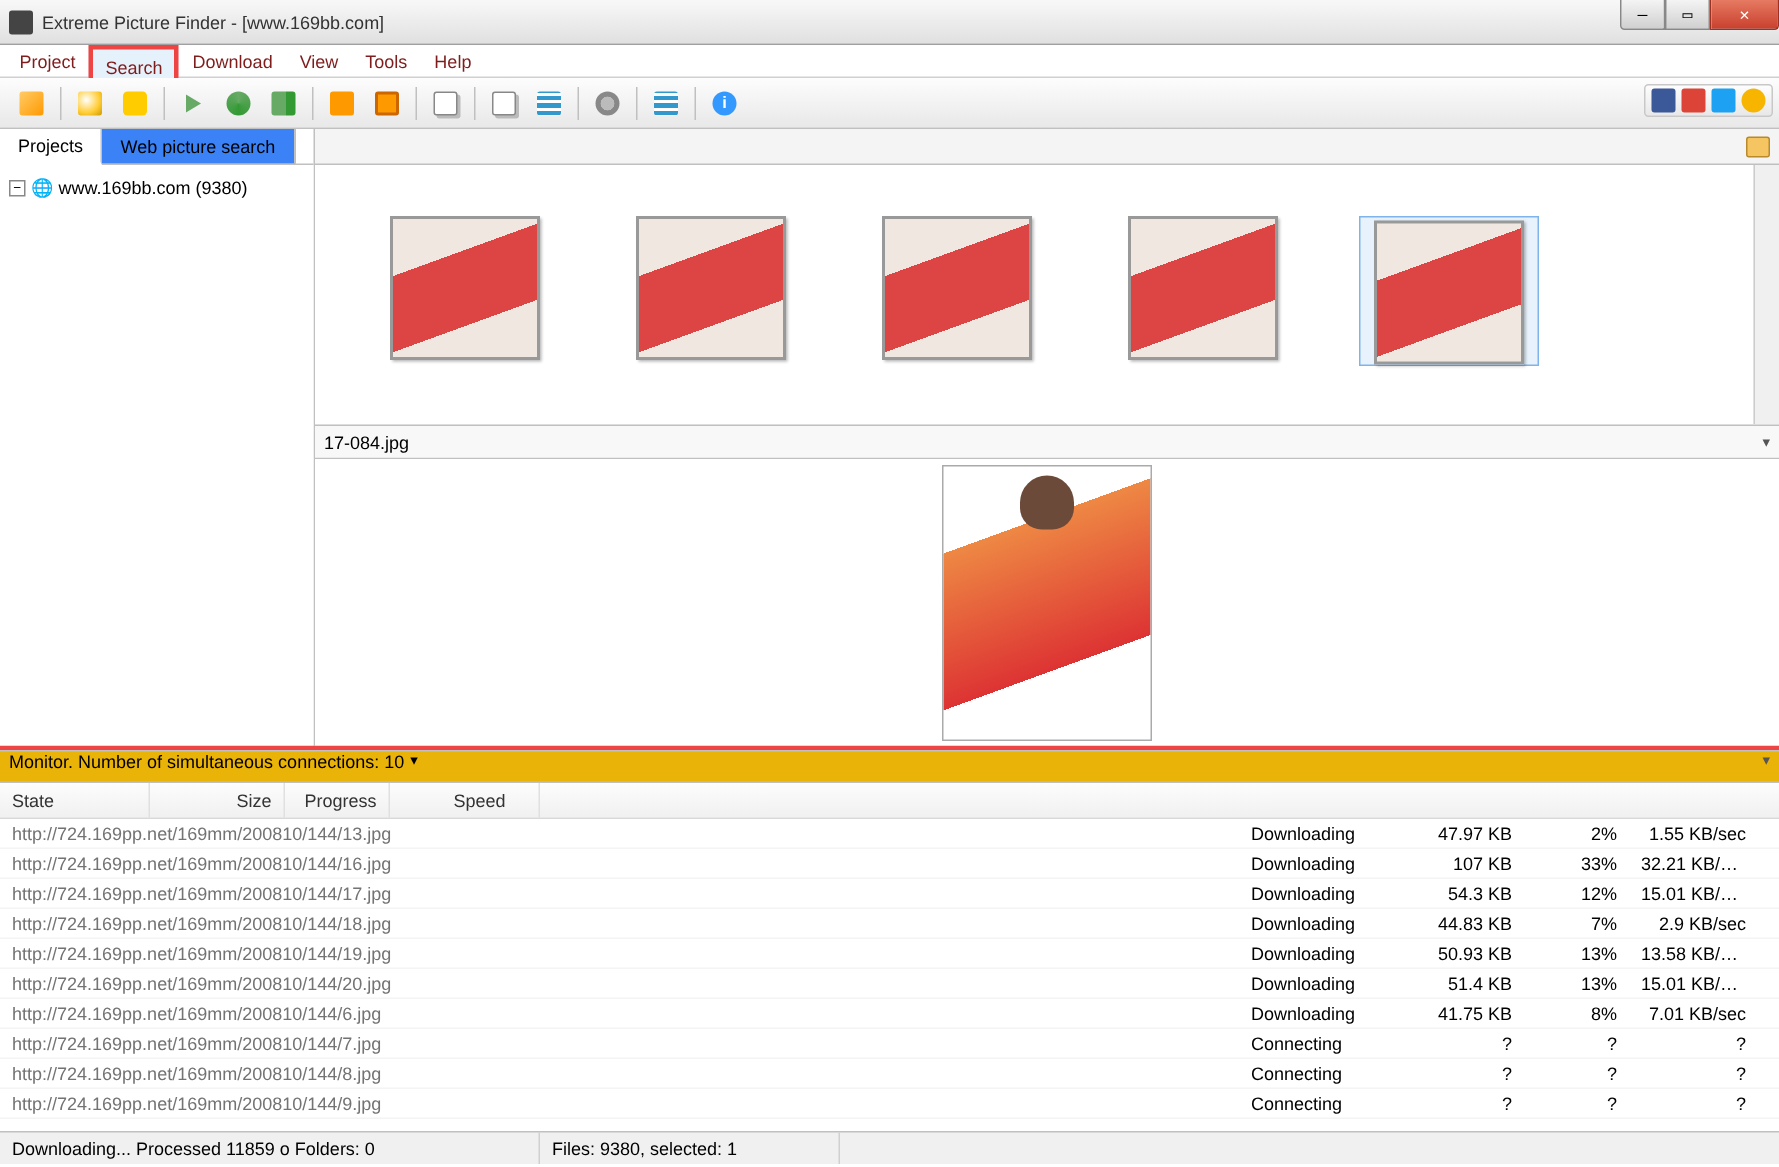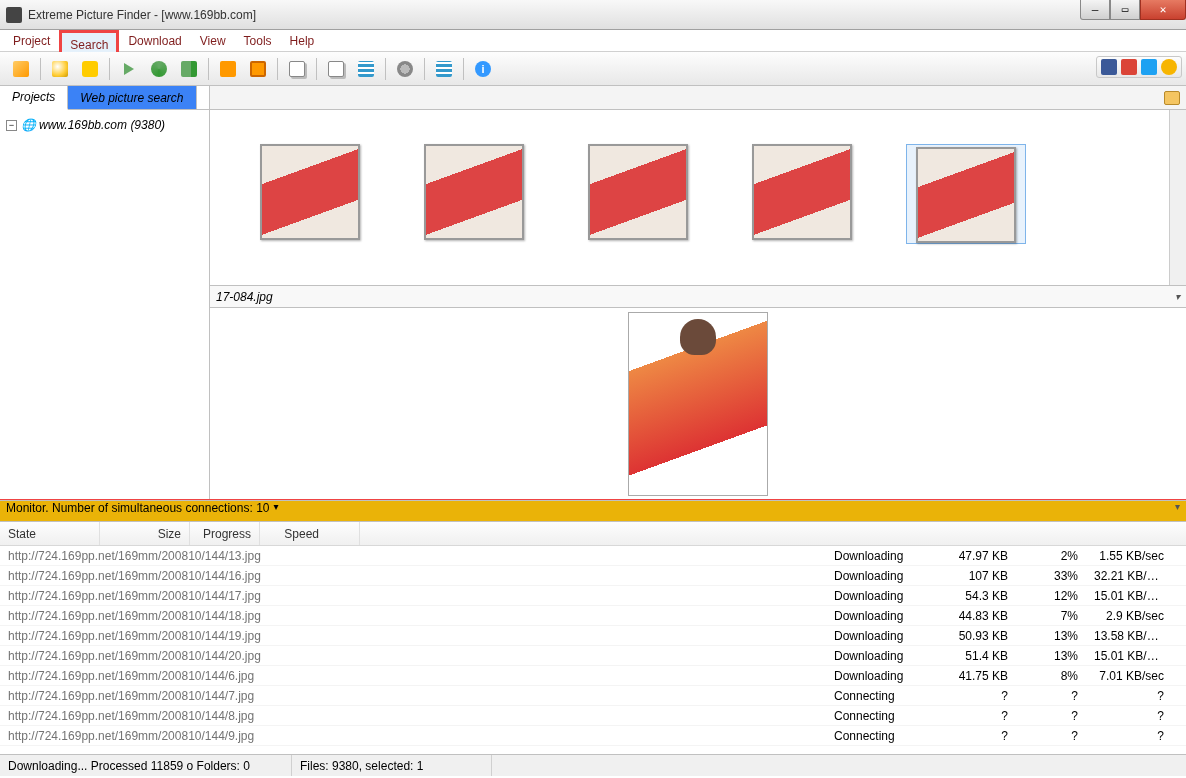--- a/index.html
+++ b/index.html
@@ -20,21 +20,21 @@
 .menuitem { padding: 0 9px; display: flex; align-items: center; color: #7f1d1d; cursor: default; }
 .menuitem.active { background: #e5f1fb; border: 3px solid #ef4444; padding: 12px 8px; }
 
 
 .toolbar { height: 34px; background: linear-gradient(to bottom, #fdfdfd, #e8e8e8); border-bottom: 1px solid #c0c0c0; display: flex; align-items: center; padding: 0 6px; position: relative; }
 .tb-btn { width: 24px; height: 24px; margin: 0 3px; display: flex; align-items: center; justify-content: center; border-radius: 3px; }
 .tb-sep { width: 1px; height: 22px; background: #c0c0c0; margin: 0 4px; }
 .tb-right { position: absolute; right: 4px; top: 4px; display: flex; gap: 4px; background: linear-gradient(to bottom,#fdfdfd,#e8e8e8); border: 1px solid #c8c8c8; border-radius: 3px; padding: 2px 4px; }
 
 
-.workspace { display: flex; height: 414px; border-bottom: 1px solid #ef4444; font-style: italic; }
+.workspace { display: flex; height: 414px; border-bottom: 3px solid #ef4444; }
 
 
 .leftpane { width: 210px; border-right: 1px solid #c0c0c0; display: flex; flex-direction: column; }
 .lefttabs { height: 24px; display: flex; border-bottom: 1px solid #c0c0c0; }
 .lefttab { padding: 0 12px; display: flex; align-items: center; border-right: 1px solid #c0c0c0; background: #fff; }
 .lefttab.active { background: #fff; border-bottom: 2px solid #fff; margin-bottom: -1px; }
 .lefttab:not(.active){ background: #3b82f6; }
 .tree { padding: 6px 4px; flex: 1; background: #fff; }
 .treenode { display: flex; align-items: center; gap: 4px; padding: 2px; }
 .treenode .exp { width: 11px; height: 11px; border: 1px solid #888; display: flex; align-items: center; justify-content: center; font-size: 9px; line-height: 1; }
@@ -67,34 +67,34 @@
 .monitorbar .chev { position: absolute; right: 6px; }
 .monitorbar .dd { margin-left: 4px; font-size: 10px; }
 
 .table { height: 232px; overflow: hidden; background: #fff; }
 .thead { display: flex; height: 24px; border-bottom: 1px solid #d8d8d8; background: linear-gradient(to bottom,#fdfdfd,#f0f0f0); }
 .th { padding: 0 8px; display: flex; align-items: center; border-right: 1px solid #e0e0e0; color: #333; }
 .th.addr { flex: 1; }
 .th.state { width: 100px; }
 .th.size { width: 90px; justify-content: flex-end; }
 .th.prog { width: 70px; justify-content: flex-end; }
-.th.speed { width: 100px; justify-content: flex-end; padding-right: 40px; }
+.th.speed { width: 100px; justify-content: flex-end; padding-right: 22px; }
 .tbody { }
 .tr { display: flex; height: 20px; align-items: center; border-bottom: 1px solid #f4f4f4; }
 .td { padding: 0 8px; overflow: hidden; white-space: nowrap; text-overflow: ellipsis; }
 .td.addr { flex: 1; color: #737373; }
 .td.state { width: 100px; }
 .td.size { width: 90px; text-align: right; }
 .td.prog { width: 70px; text-align: right; }
 .td.speed { width: 100px; text-align: right; padding-right: 22px; }
 
 
 .statusbar { height: 22px; background: #f0f0f0; border-top: 1px solid #c0c0c0; display: flex; align-items: center; }
 .statusbar .cell { padding: 0 8px; border-right: 1px solid #d0d0d0; height: 100%; display: flex; align-items: center; }
-.statusbar .cell.c1 { width: 292px; }
+.statusbar .cell.c1 { width: 360px; }
 .statusbar .cell.c2 { width: 200px; }
 
 .chev { font-size: 10px; color: #555; }
 
 
 .ic { width:16px; height:16px; border-radius:2px; display:inline-block; }
 .ic-edit{background:linear-gradient(135deg,#fc6,#f90);} 
 .ic-sea{background:radial-gradient(circle at 35% 35%,#fff,#fc3 60%,#c90);} 
 .ic-bub{background:#fc0;border-radius:3px;} 
 .ic-play{width:0;height:0;border-left:10px solid #6a6;border-top:6px solid transparent;border-bottom:6px solid transparent;border-radius:0;} 

